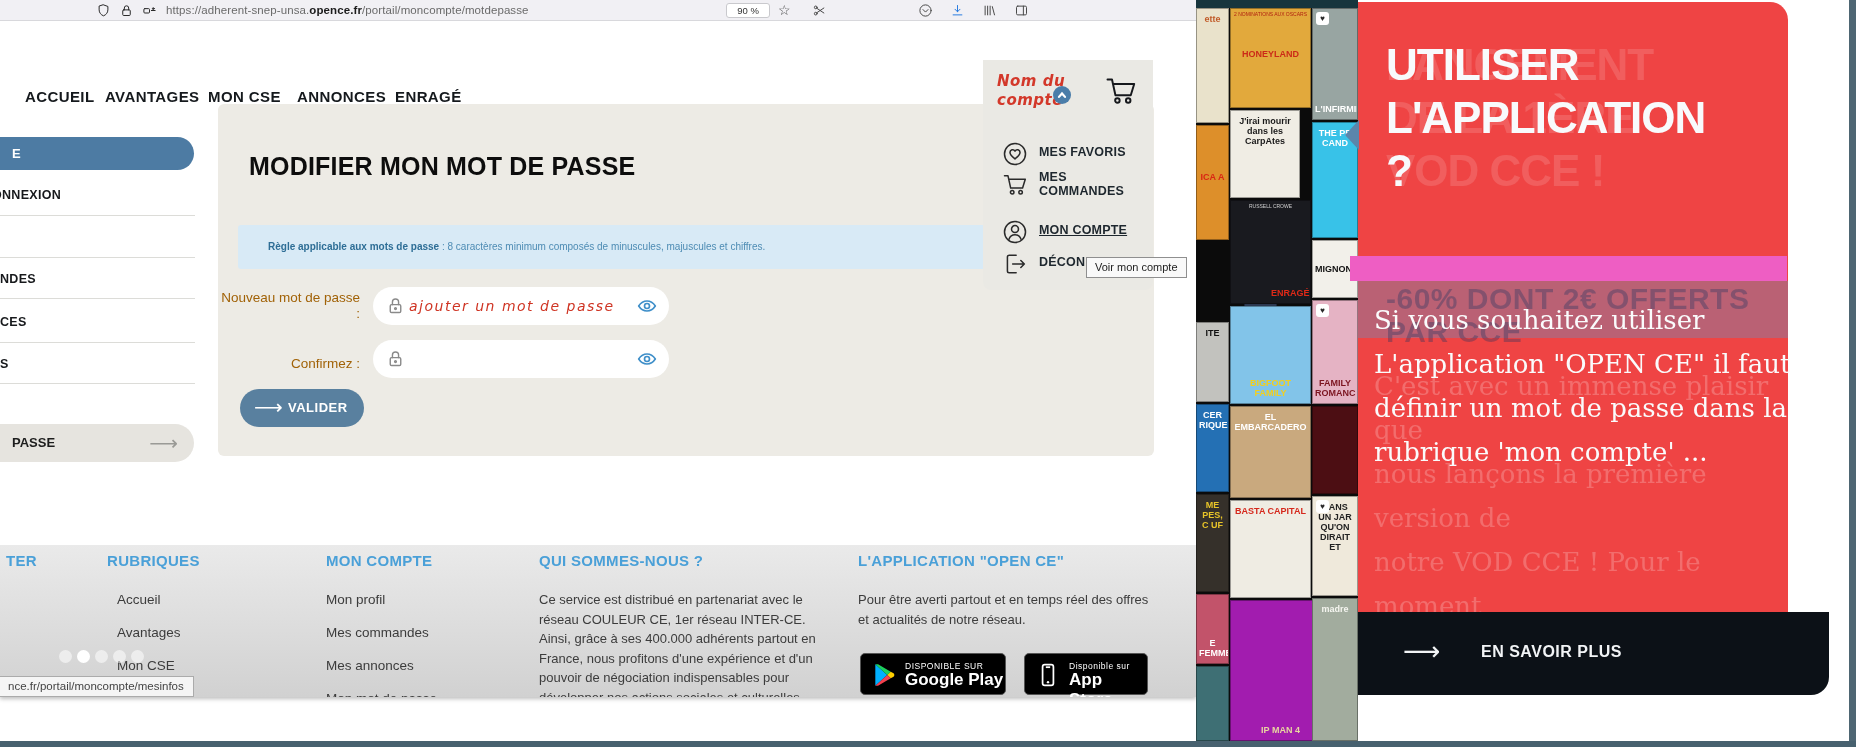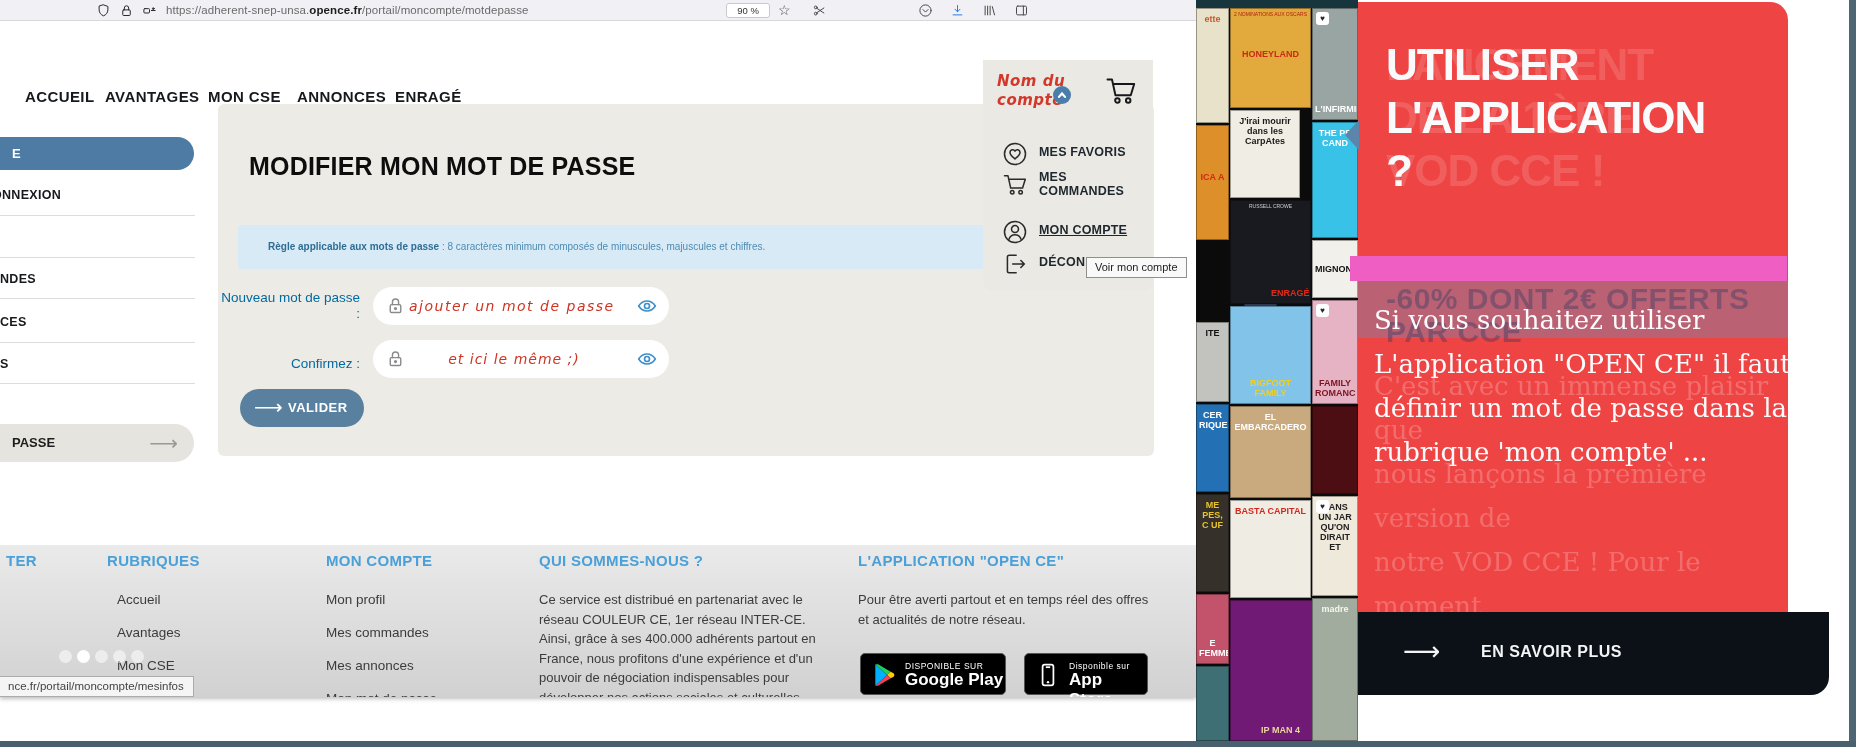--- a/index.html
+++ b/index.html
@@ -31,21 +31,21 @@
   .side-pill-gray { position:absolute; left:-42px; top:424px; width:236px; height:38px; background:#e6e4df;
                     border-radius:19px; color:#1d1d1d; font-size:13px; font-weight:bold; line-height:38px; padding-left:54px; }
   .side-pill-gray .arr { position:absolute; right:16px; top:0; color:#9a9a96; font-size:20px; font-weight:normal; }
 
   
   .card { position:absolute; left:218px; top:104px; width:936px; height:352px; background:#edebe5; border-radius:6px; }
   .card-title { position:absolute; left:31px; top:48px; font-size:25px; font-weight:bold; color:#0d0d0d; letter-spacing:.2px; }
   .rulebox { position:absolute; left:20px; top:121px; width:896px; height:44px; background:#d8eaf6; border-radius:3px;
              font-size:10px; color:#4e8cb4; line-height:44px; padding-left:30px; }
   .rulebox b { color:#2e6e96; }
-  .flabel { position:absolute; width:142px; text-align:right; font-size:13.5px; color:#0369a1; line-height:16px; }
+  .flabel { position:absolute; width:142px; text-align:right; font-size:13.5px; color:#a16207; line-height:16px; }
   .fpill { position:absolute; left:155px; width:296px; height:38px; background:#fff; border-radius:19px; }
   .fpill input { position:absolute; left:36px; top:0; width:210px; height:38px; border:none; outline:none; background:transparent;
                  font-family:"DejaVu Sans",sans-serif; font-size:14px; color:#6d28d9; }
   .fpill input::placeholder { color:#cf3423; font-style:italic; letter-spacing:1.5px; opacity:1; }
   .fpill input.center::placeholder { letter-spacing:1px; }
   .lockicon { position:absolute; left:12px; top:8px; }
   .eyeicon { position:absolute; right:12px; top:9px; }
   .valider { position:absolute; left:22px; top:285px; width:124px; height:38px; background:#59809f; border-radius:19px;
              color:#fff; cursor:pointer; }
   .valider .arr { position:absolute; left:14px; top:6px; font-size:20px; }
@@ -202,21 +202,20 @@
           </svg>
       </div>
 
       <div class="flabel" style="left:0;top:252px">Confirmez :</div>
       <div class="fpill" style="top:236px">
         <svg class="ic lockicon" width="21" height="21" viewBox="0 0 24 24" style="stroke:#8a8a8a">
             <rect x="6" y="11" width="12" height="9" rx="1.5"></rect>
             <path d="M8.5 11V8a3.5 3.5 0 0 1 7 0v3"></path>
             <circle cx="12" cy="15.5" r="1"></circle>
           </svg>
-        <input type="text" class="center" style="text-align: center;" placeholder="et ici le même ;)">
         <svg class="ic eyeicon" width="20" height="20" viewBox="0 0 24 24" style="stroke:#3f8fc9;stroke-width:2">
             <path d="M2 12s4-6 10-6 10 6 10 6-4 6-10 6S2 12 2 12z"></path>
             <circle cx="12" cy="12" r="3"></circle>
           </svg>
       </div>
 
       <div class="valider">
         <span class="arr">⟶</span>
         <span class="lbl">VALIDER</span>
       </div>
@@ -357,21 +356,21 @@
       </div>
       <div class="tile" style="left: 34px; top: 306px; width: 81px; height: 98px; background: rgb(130, 196, 233);">
         <div class="ttl bottom" style="color: rgb(242, 207, 30);">BIGFOOT FAMILY</div>
       </div>
       <div class="tile" style="left: 34px; top: 406px; width: 81px; height: 92px; background: rgb(201, 169, 126);">
         <div class="ttl top" style="color: rgb(255, 255, 255);">EL EMBARCADERO</div>
       </div>
       <div class="tile" style="left: 34px; top: 500px; width: 81px; height: 98px; background: rgb(239, 236, 227);">
         <div class="ttl top" style="color: rgb(213, 40, 28);">BASTA CAPITAL</div>
       </div>
-      <div class="tile" style="left: 34px; top: 600px; width: 101px; height: 141px; background: #701a75;">
+      <div class="tile" style="left: 34px; top: 600px; width: 101px; height: 141px; background: #a21caf;">
         <div class="ttl bottom" style="color: rgb(232, 214, 160);">IP MAN 4</div>
       </div>
       <div class="tile" style="left: 116px; top: 8px; width: 46px; height: 112px; background: rgb(152, 165, 162);">
         <div class="ttl bottom" style="color: rgb(255, 255, 255);">L'INFIRMIÈ</div>
         <div class="theart">♥</div>
       </div>
       <div class="tile" style="left: 116px; top: 122px; width: 46px; height: 116px; background: rgb(56, 194, 232);">
         <div class="ttl top" style="color: rgb(255, 255, 255);">THE PE CAND</div>
       </div>
       <div class="tile" style="left: 116px; top: 240px; width: 46px; height: 58px; background: rgb(242, 240, 234);">

